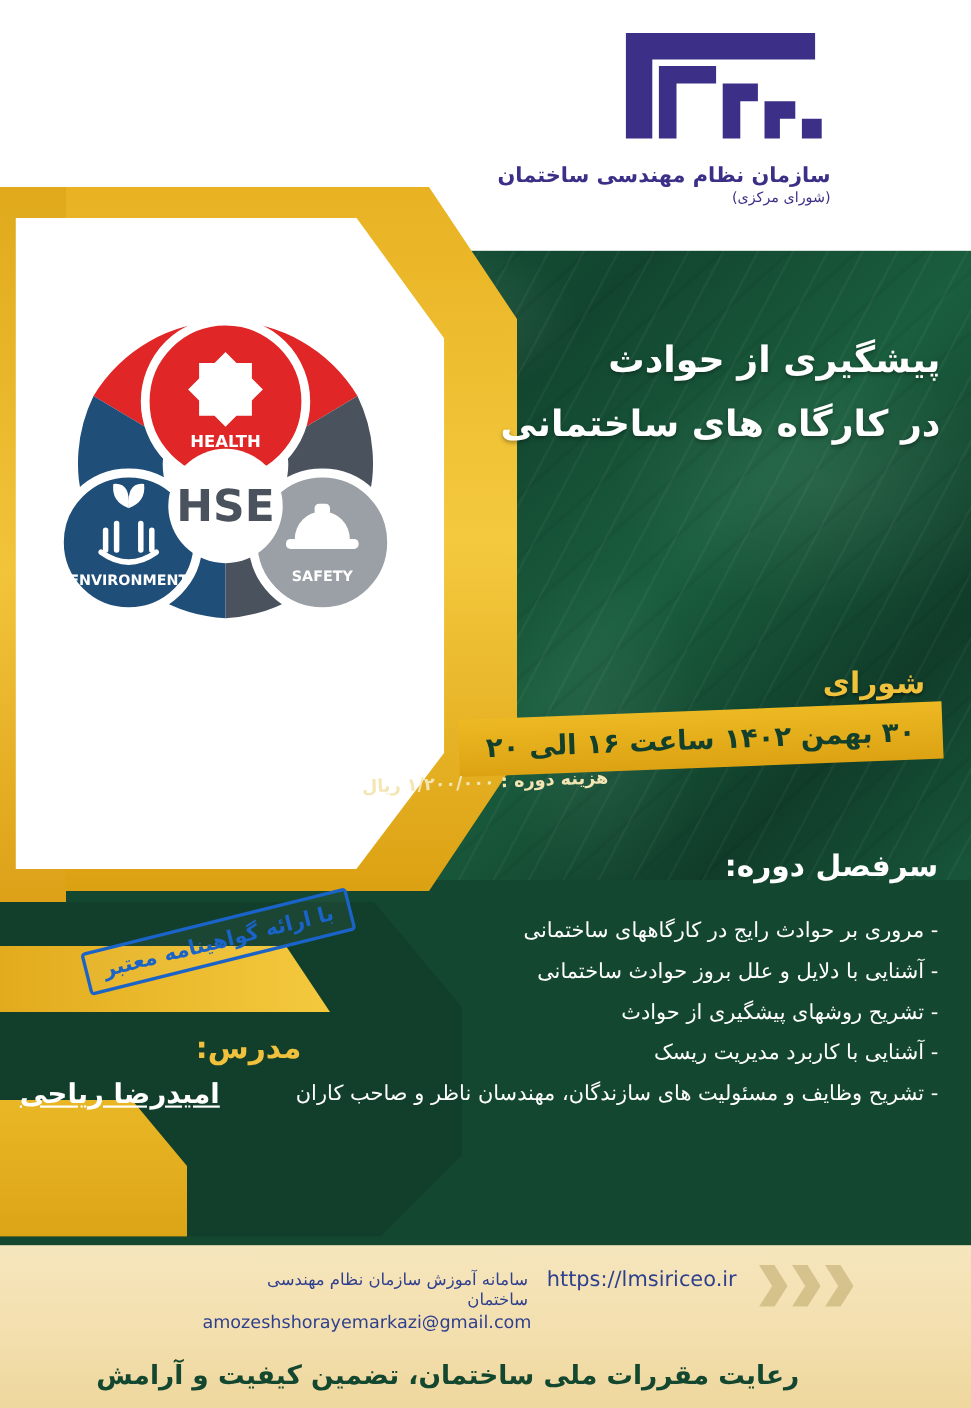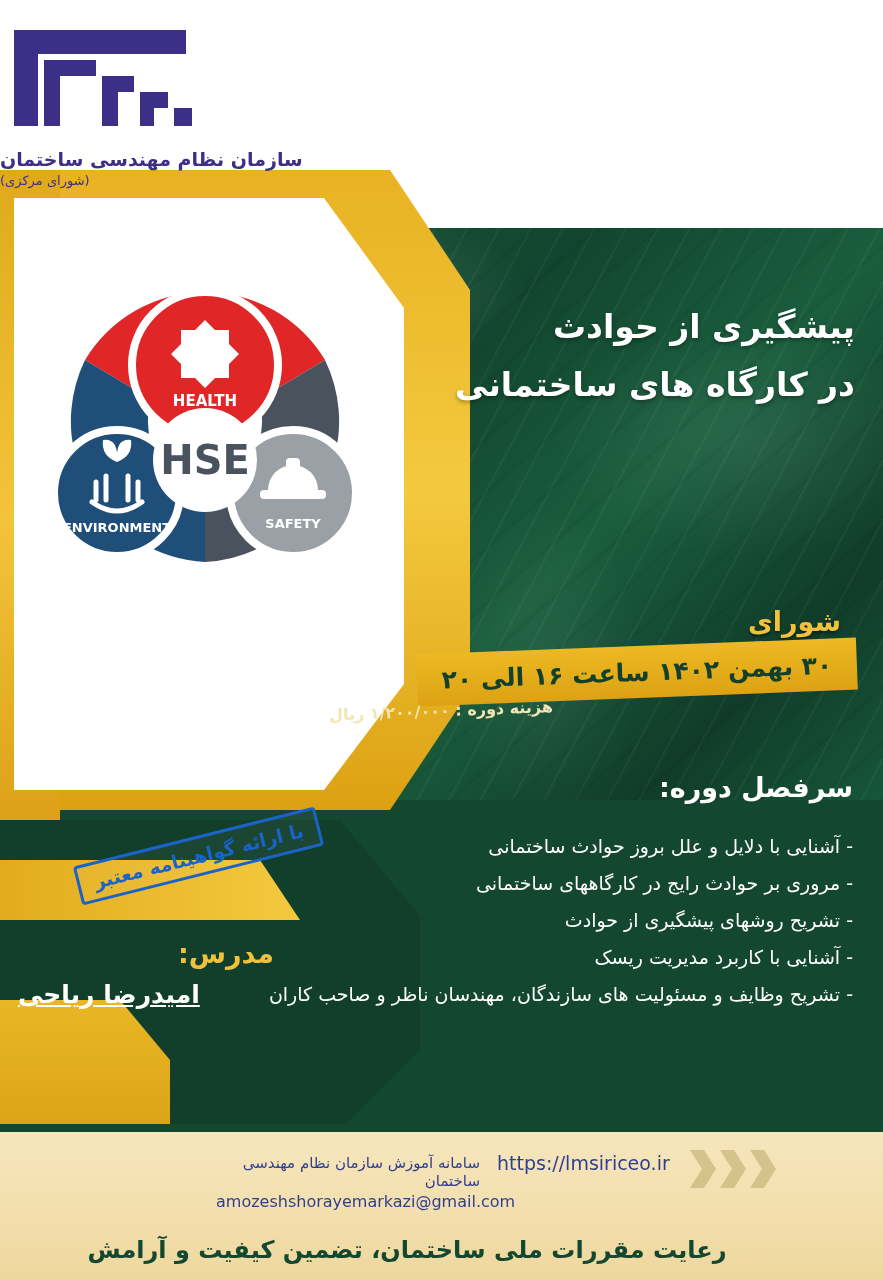--- a/index.html
+++ b/index.html
@@ -83,21 +83,21 @@
   .chev {
     position: absolute; width: 26px; height: 38px;
     background: #c9b77e;
     clip-path: polygon(0 0, 14px 0, 26px 19px, 14px 38px, 0 38px, 12px 19px);
     opacity: .75;
   }
 
   
   .logo-wrap {
     position: absolute; left: 0; top: 14px; width: 755px;
-    display: flex; flex-direction: column; align-items: flex-end;
+    display: flex; flex-direction: column; align-items: flex-start; padding-left: 21px;
   }
   .logo-mark { width: 200px; height: 128px; }
   .logo-title {
     margin-top: 6px;
     font-size: 19px; font-weight: bold; color: #3b2f87;
     letter-spacing: .2px;
   }
   .logo-sub {
     margin-top: 3px; font-size: 13px; color: #3b2f87;
   }
@@ -170,21 +170,21 @@
   .footer-url {
     position: absolute; left: 497px; top: 1152px;
     font-size: 19px; color: #2e3f8f;
   }
   .footer-sys {
     position: absolute; left: 200px; top: 1154px; width: 280px;
     text-align: right;
     font-size: 15px; color: #2e3f8f;
   }
   .footer-email {
-    position: absolute; left: 216px; top: 1192px;
+    position: absolute; left: 184px; top: 1192px;
     font-size: 16px; color: #2e3f8f;
   }
   .footer-slogan {
     position: absolute; left: 0; top: 1236px; width: 814px;
     text-align: center;
     font-size: 24px; font-weight: bold; color: #14472f;
   }
 </style>
 </head>
 <body>
@@ -266,22 +266,22 @@
   </div>
 
   <div class="virtual-badge">شورای</div>
   <div class="date-bar">
     <span>۳۰ بهمن ۱۴۰۲ ساعت ۱۶ الی ۲۰</span>
   </div>
   <div class="price-line">هزینه دوره : ۱/۲۰۰/۰۰۰ ریال</div>
 
   <div class="syllabus-title">سرفصل دوره:</div>
   <ul class="syllabus-list">
+    <li>- مروری بر حوادث رایج در کارگاههای ساختمانی</li>
     <li>- آشنایی با دلایل و علل بروز حوادث ساختمانی</li>
-    <li>- مروری بر حوادث رایج در کارگاههای ساختمانی</li>
     <li>- تشریح روشهای پیشگیری از حوادث</li>
     <li>- آشنایی با کاربرد مدیریت ریسک</li>
     <li>- تشریح وظایف و مسئولیت های سازندگان، مهندسان ناظر و صاحب کاران</li>
   </ul>
 
   <div class="stamp">با ارائه گواهینامه معتبر</div>
 
   <div class="teacher-label-box">مدرس:</div>
   <div class="teacher-name">امیدرضا ریاحی</div>
 

